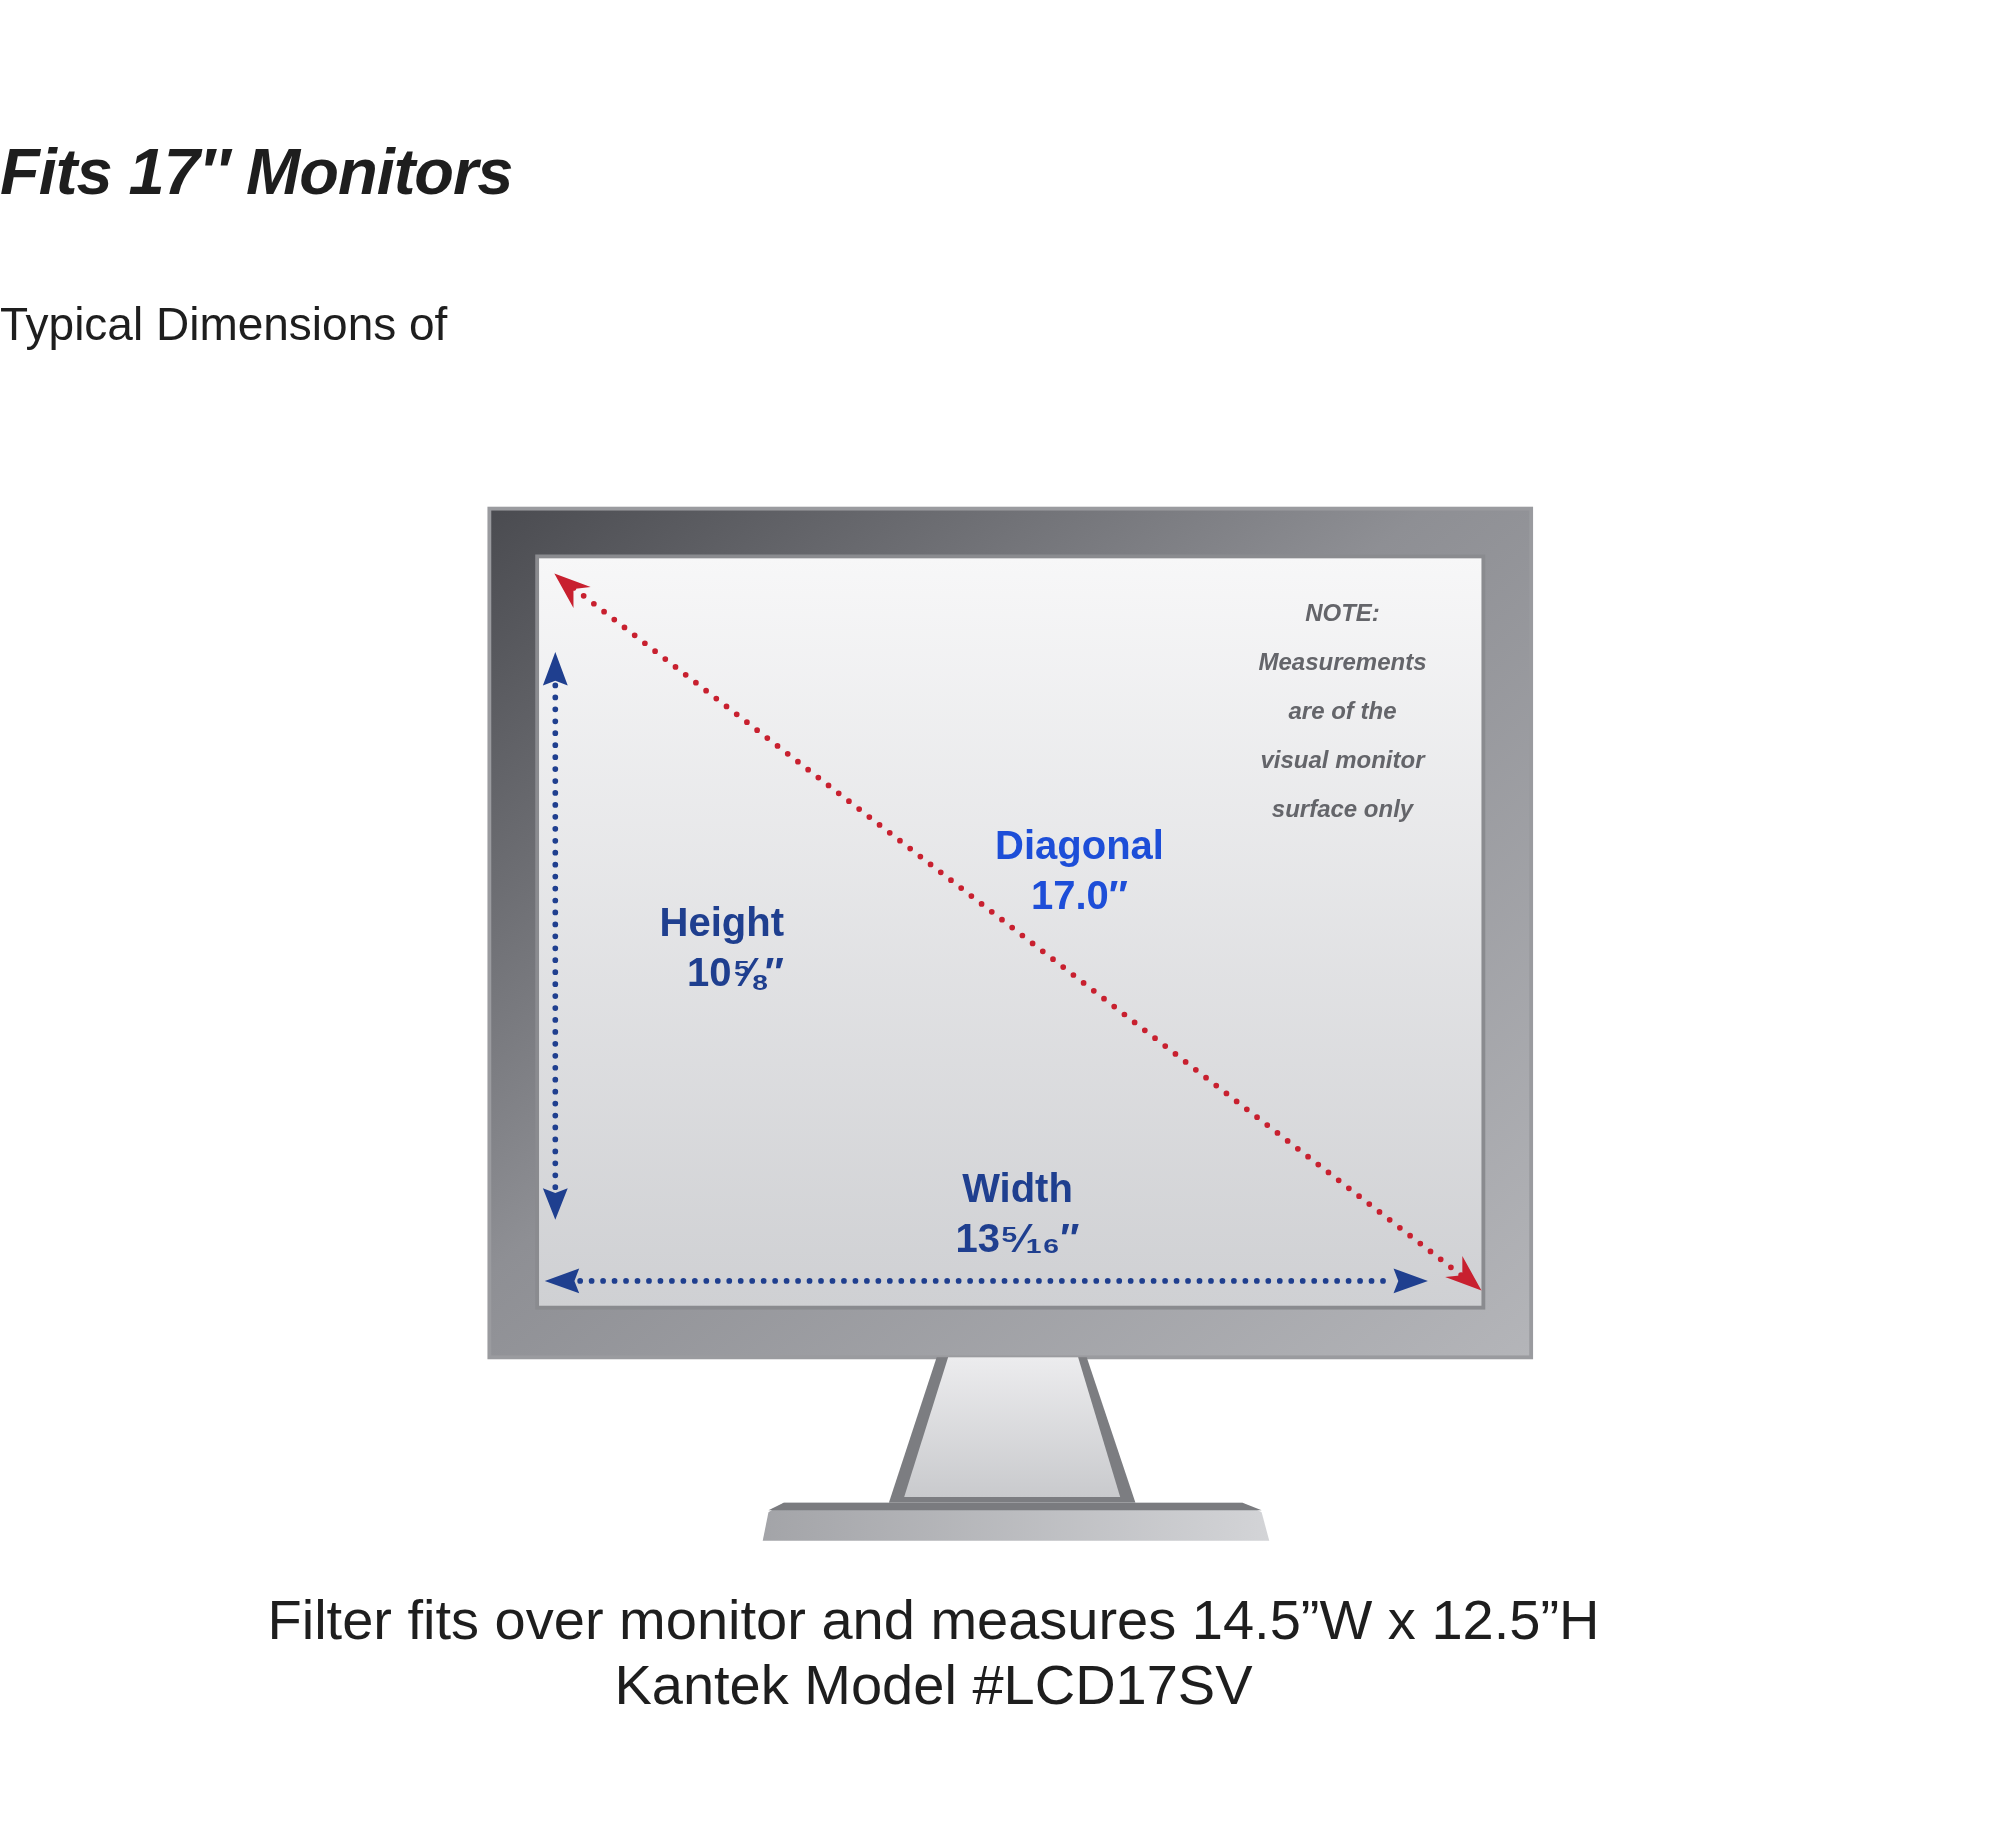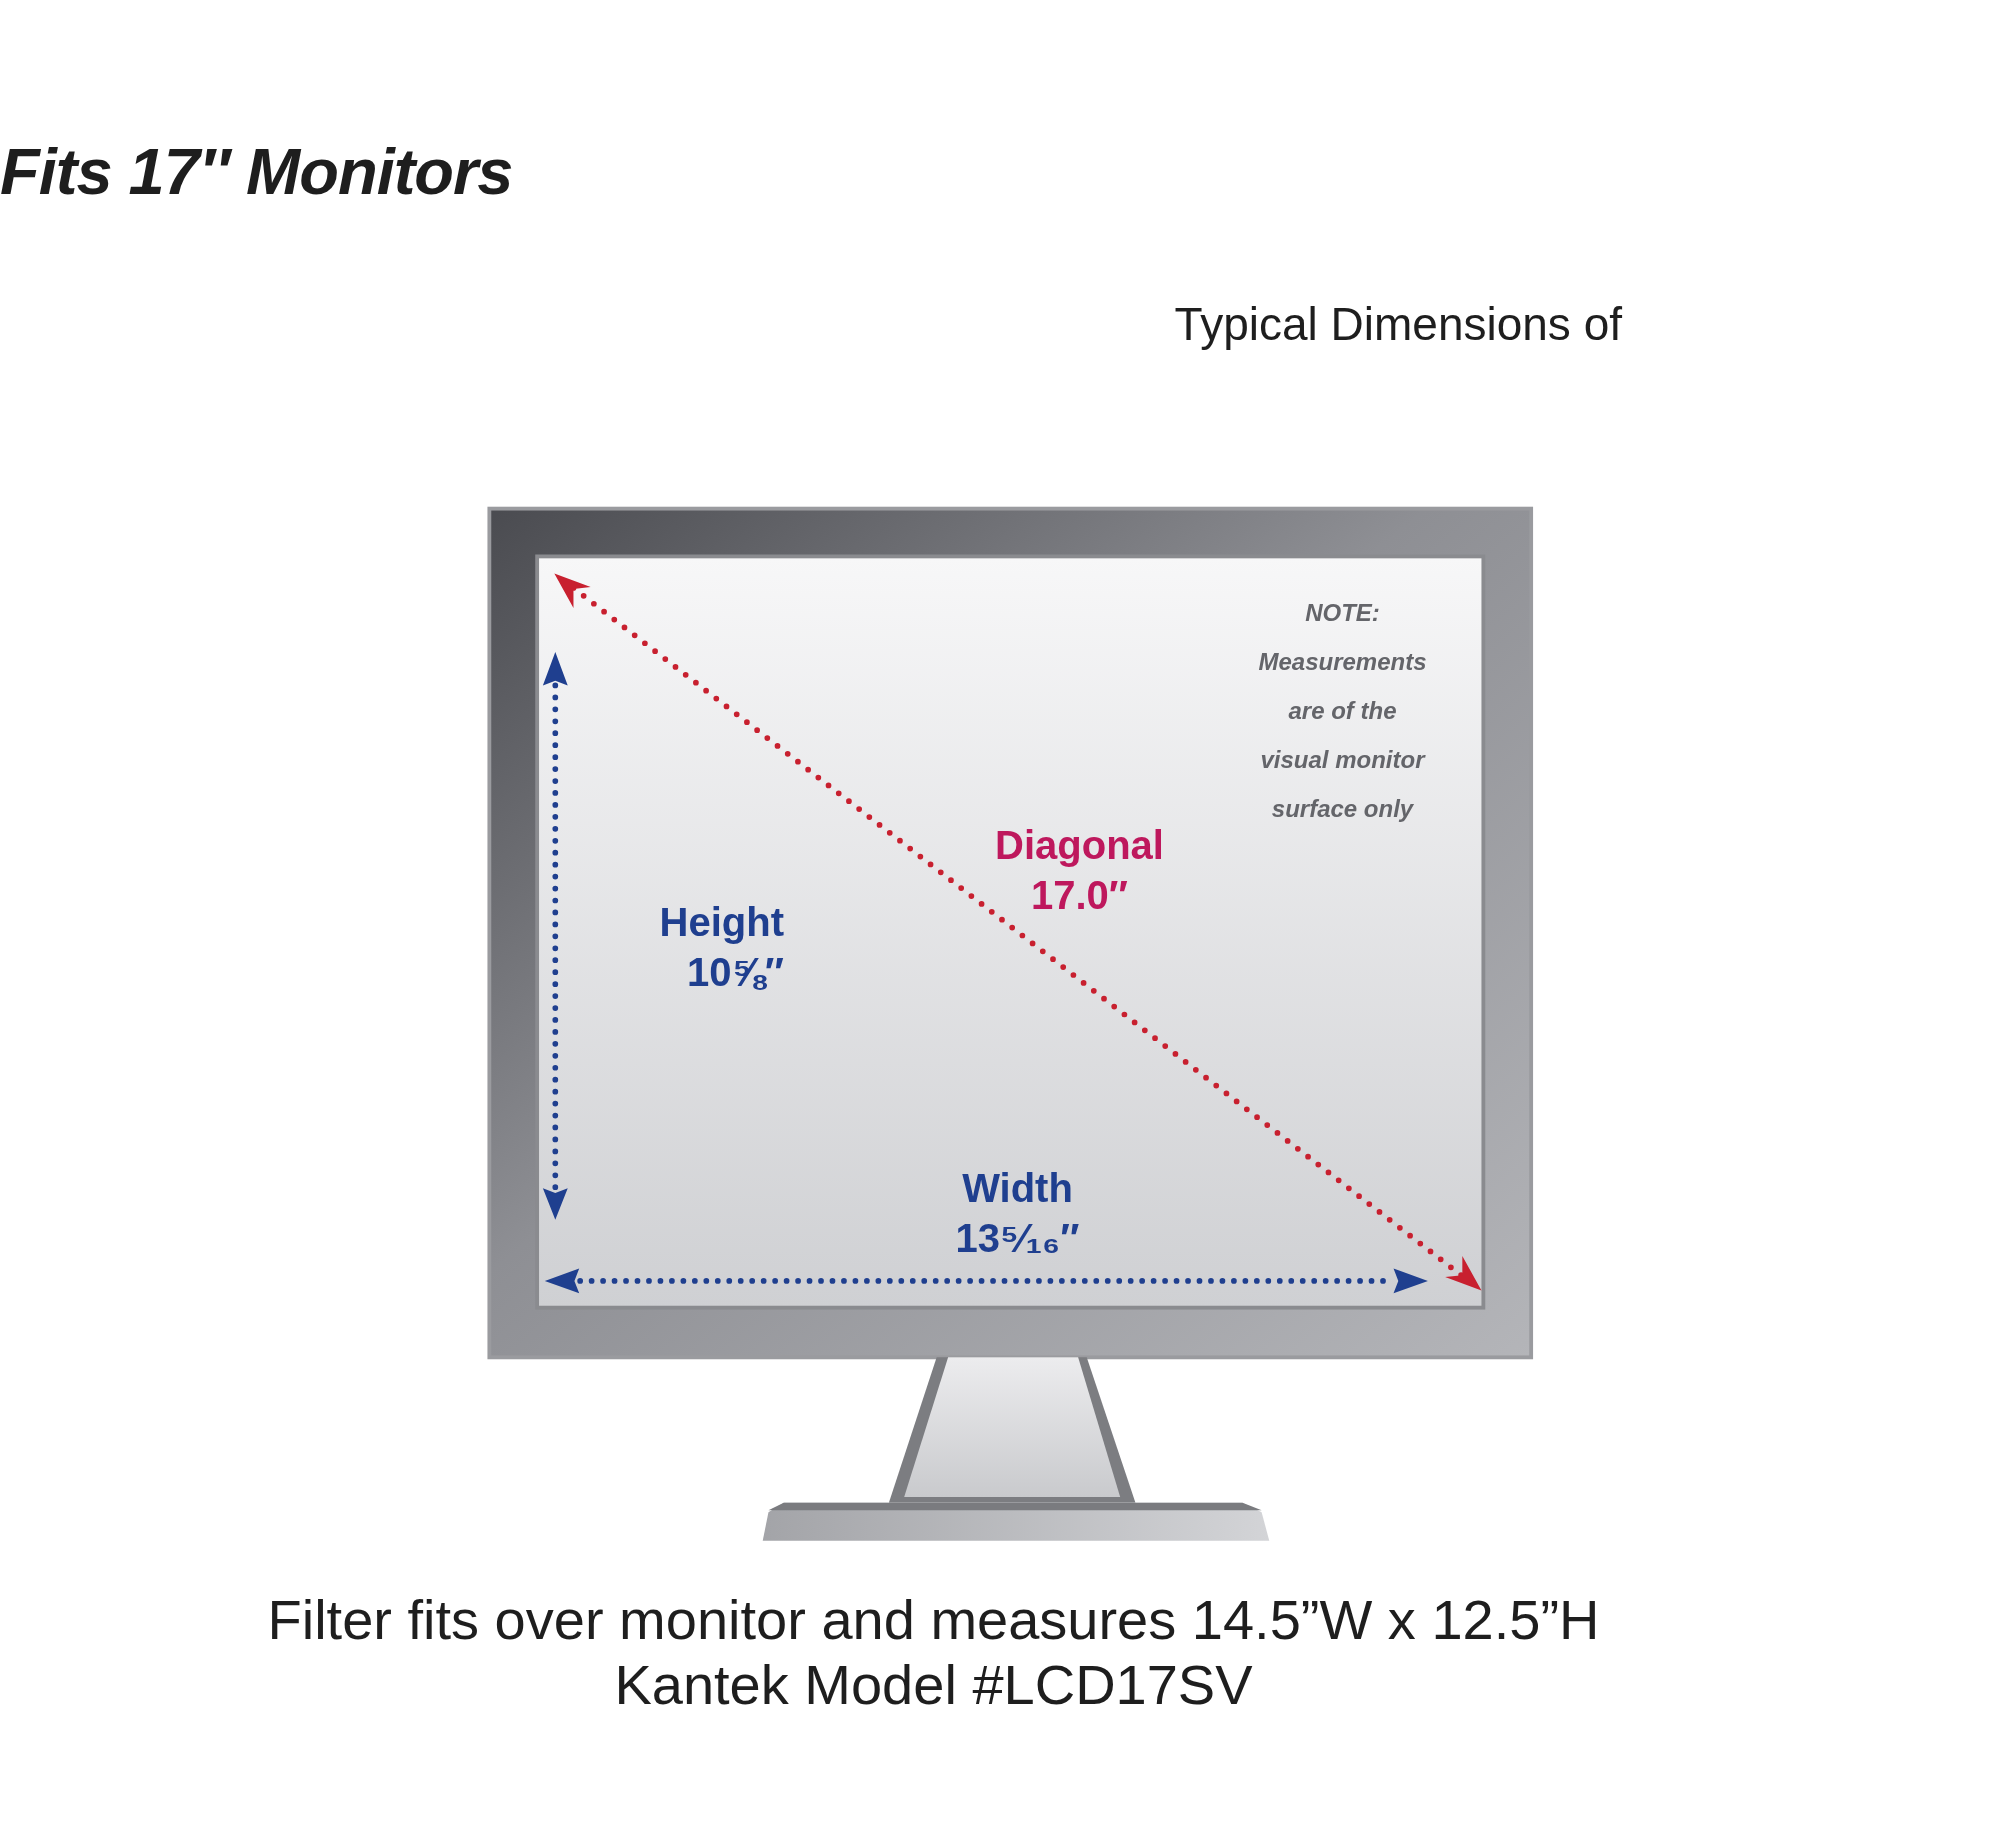--- a/index.html
+++ b/index.html
@@ -1,23 +1,23 @@
 <!DOCTYPE html>
 <html><head>
 <meta charset="utf-8">
 <style>
   html,body{margin:0;padding:0;background:#fff;}
   body{width:2010px;height:1844px;position:relative;overflow:hidden;font-family:"Liberation Sans","DejaVu Sans",sans-serif;color:#1e1e1e;}
   .title{position:absolute;left:0;width:2010px;top:134px;text-align:left;font-size:65px;font-style:italic;font-weight:bold;letter-spacing:-1px;}
-  .subtitle{position:absolute;left:0;width:1622px;top:292px;text-align:right;font-size:46px;line-height:65px;}
+  .subtitle{position:absolute;left:0;width:1622px;top:292px;text-align:left;font-size:46px;line-height:65px;}
   .footer{position:absolute;left:0;width:1867px;top:1587px;text-align:center;font-size:56px;line-height:65px;}
   svg.diagram{position:absolute;left:0;top:0;}
   .lbl{position:absolute;text-align:center;font-weight:bold;}
   .blue{color:#1f3f8f;}
-  .red{color:#be185d;}
+  .red{color:#1d4ed8;}
   .note{position:absolute;left:1185px;top:588px;width:315px;text-align:center;color:#64656a;font-style:italic;font-weight:bold;font-size:24px;line-height:49px;}
   .lbl .l1{display:block;font-size:40px;line-height:50px;}
 </style>
 </head>
 <body>
 
 <div class="title">Fits 17″ Monitors</div>
 
 <div class="subtitle">
   <div>Typical Dimensions of</div>

